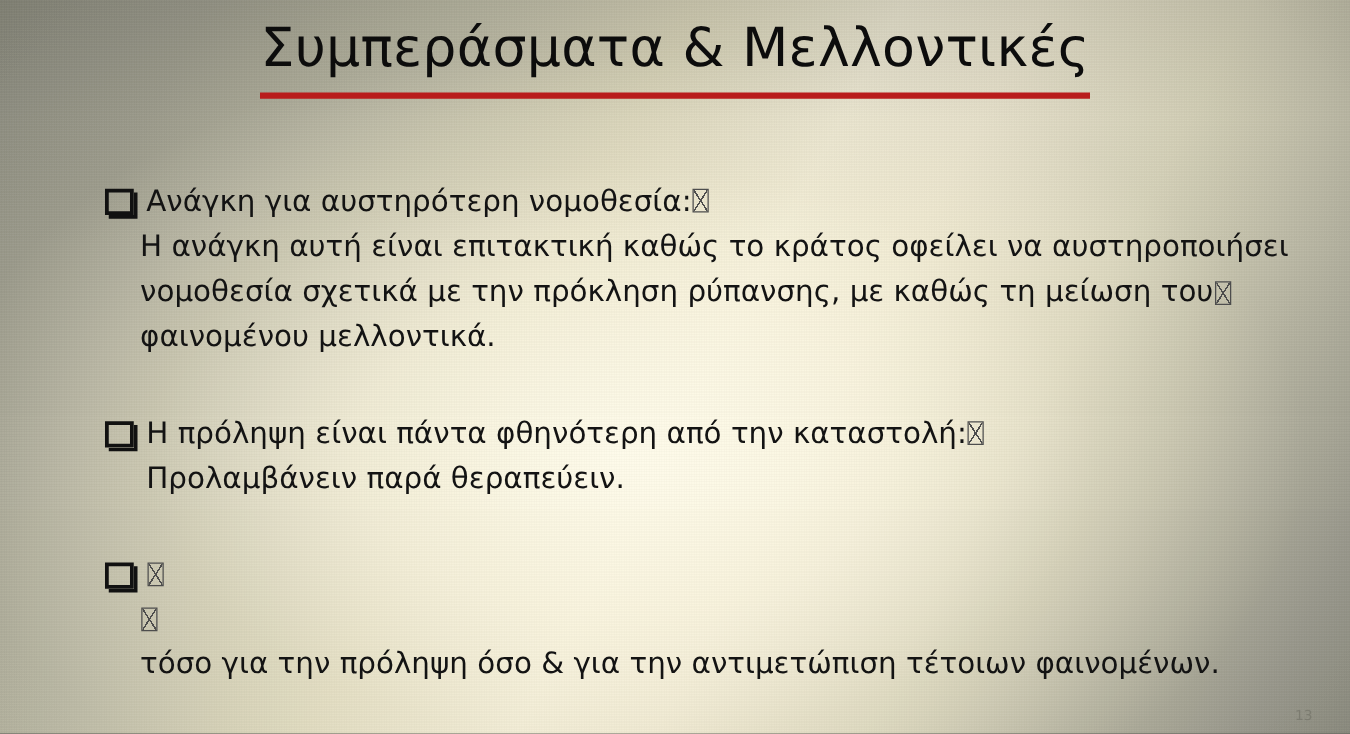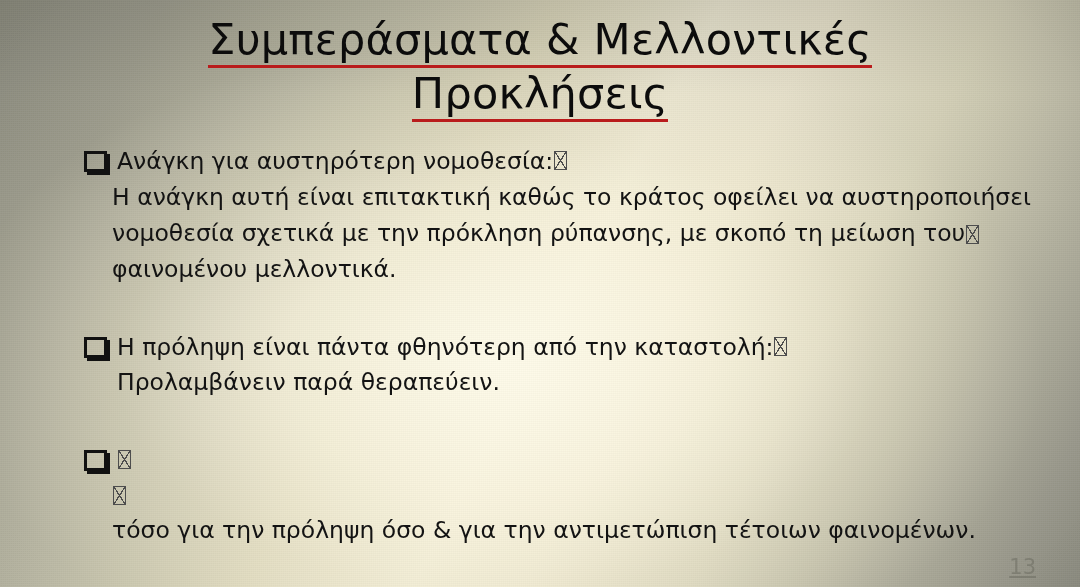--- a/index.html
+++ b/index.html
@@ -87,22 +87,22 @@
   .title-line {
     display: block;
     font-family: "DejaVu Sans", sans-serif;
     font-size: 43px;
     line-height: 54px;
     color: #0c0c0c;
     letter-spacing: 0.2px;
     white-space: nowrap;
   }
   .title-line .ul {
-    border-bottom: 3px solid #b91c1c;
-    padding-bottom: 1px;
+    border-bottom: 5px solid #b91c1c;
+    padding-bottom: 10px;
   }
 
   
   #body-block {
     position: absolute;
     left: 84px;
     top: 141px;
     width: 1010px;
     z-index: 5;
   }
@@ -158,53 +158,51 @@
         transparent calc(50% - 0.6px), #4d4d4d calc(50% - 0.6px),
         #4d4d4d calc(50% + 0.6px), transparent calc(50% + 0.6px)),
       linear-gradient(to bottom left,
         transparent calc(50% - 0.6px), #4d4d4d calc(50% - 0.6px),
         #4d4d4d calc(50% + 0.6px), transparent calc(50% + 0.6px));
   }
 
   
   #page-number {
     position: absolute;
-    right: 44px;
+    right: 30px;
     bottom: 8px;
     font-family: "DejaVu Sans", sans-serif;
-    font-size: 21px;
+    font-size: 11px;
     color: rgba(108,108,96,0.55);
     z-index: 6;
-    text-decoration: underline;
   }
 </style>
 </head>
 <body>
 
 <div id="slide">
 
   <div class="bg-layer bg-base"></div>
   <div class="bg-layer bg-glow"></div>
   <div class="bg-layer bg-topshade"></div>
   <div class="bg-layer bg-vignette"></div>
   <div class="bg-layer bg-texture"></div>
 
   <div id="title-block">
     <span class="title-line"><span class="ul">Συμπεράσματα &amp; Μελλοντικές</span></span>
-    <span class="title-line"><span class="ul">Προκλήσεις</span></span>
   </div>
 
   <div id="body-block">
 
     <div class="bullet-group">
       <div class="bullet-head body-text">
         <span class="bullet-marker"></span><span class="head-text">Ανάγκη για αυστηρότερη νομοθεσία:</span><span class="tofu"></span>
       </div>
       <span class="sub-line body-text">Η ανάγκη αυτή είναι επιτακτική καθώς το κράτος οφείλει να αυστηροποιήσει</span>
-      <span class="sub-line body-text"><span>νομοθεσία σχετικά με την πρόκληση ρύπανσης, με σκοπό τη μείωση του</span><span class="tofu"></span></span>
+      <span class="sub-line body-text"><span>νομοθεσία σχετικά με την πρόκληση ρύπανσης, με καθώς τη μείωση του</span><span class="tofu"></span></span>
       <span class="sub-line body-text">φαινομένου μελλοντικά.</span>
     </div>
 
     <div class="bullet-group">
       <div class="bullet-head body-text">
         <span class="bullet-marker"></span><span class="head-text">Η πρόληψη είναι πάντα φθηνότερη από την καταστολή:</span><span class="tofu"></span>
       </div>
       <span class="sub-line indented body-text">Προλαμβάνειν παρά θεραπεύειν.</span>
     </div>
 

